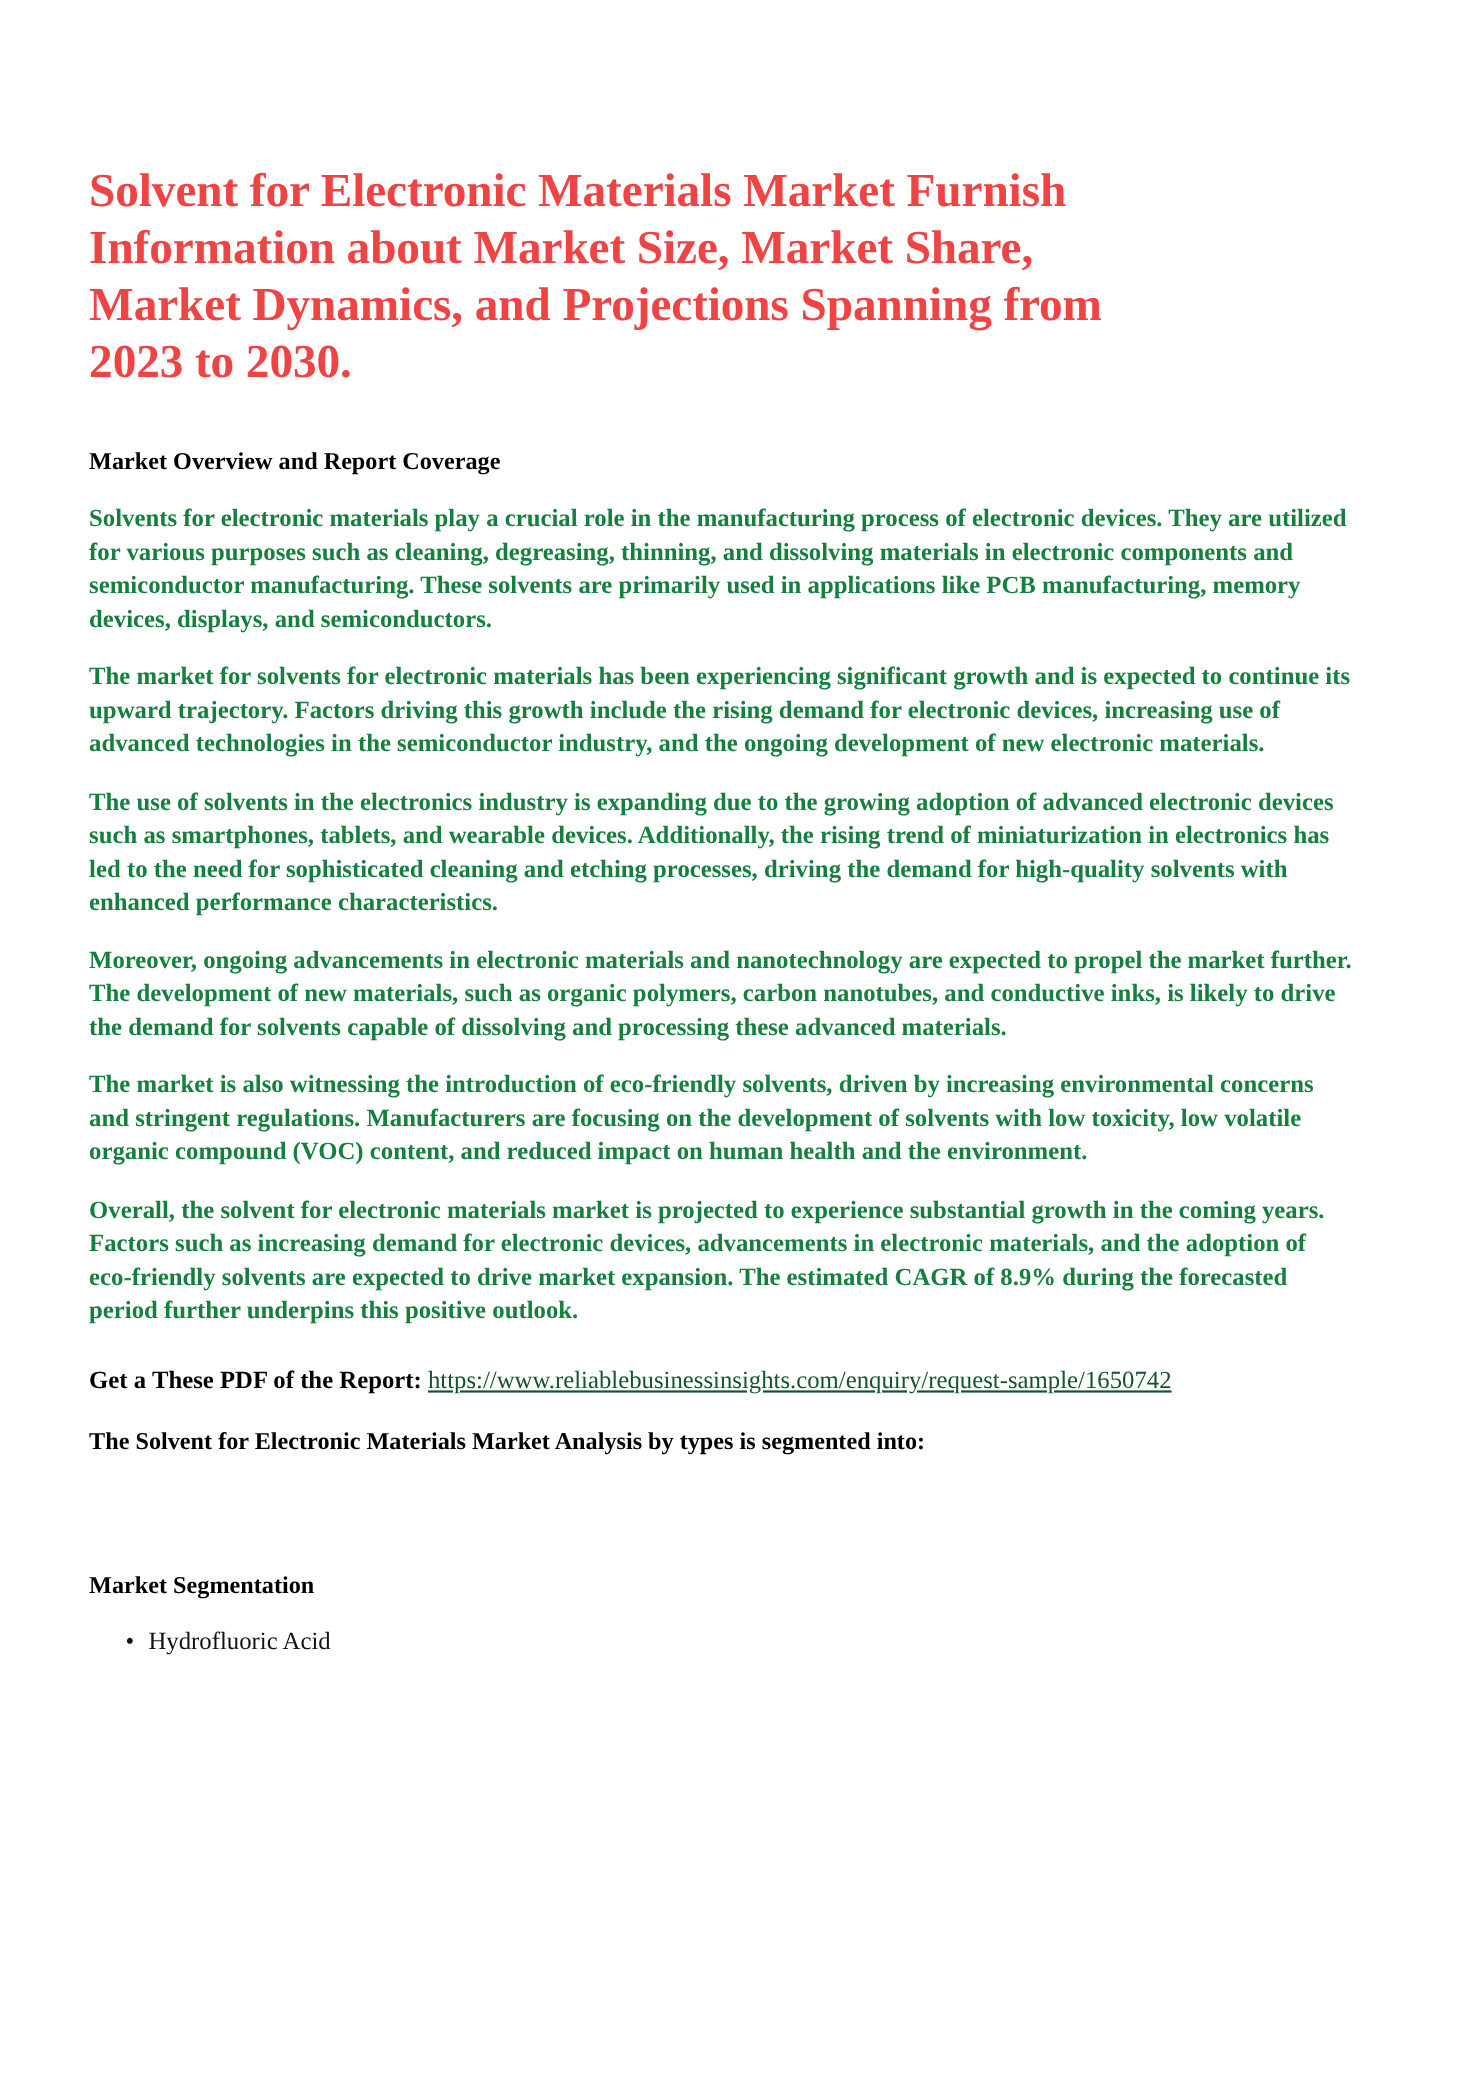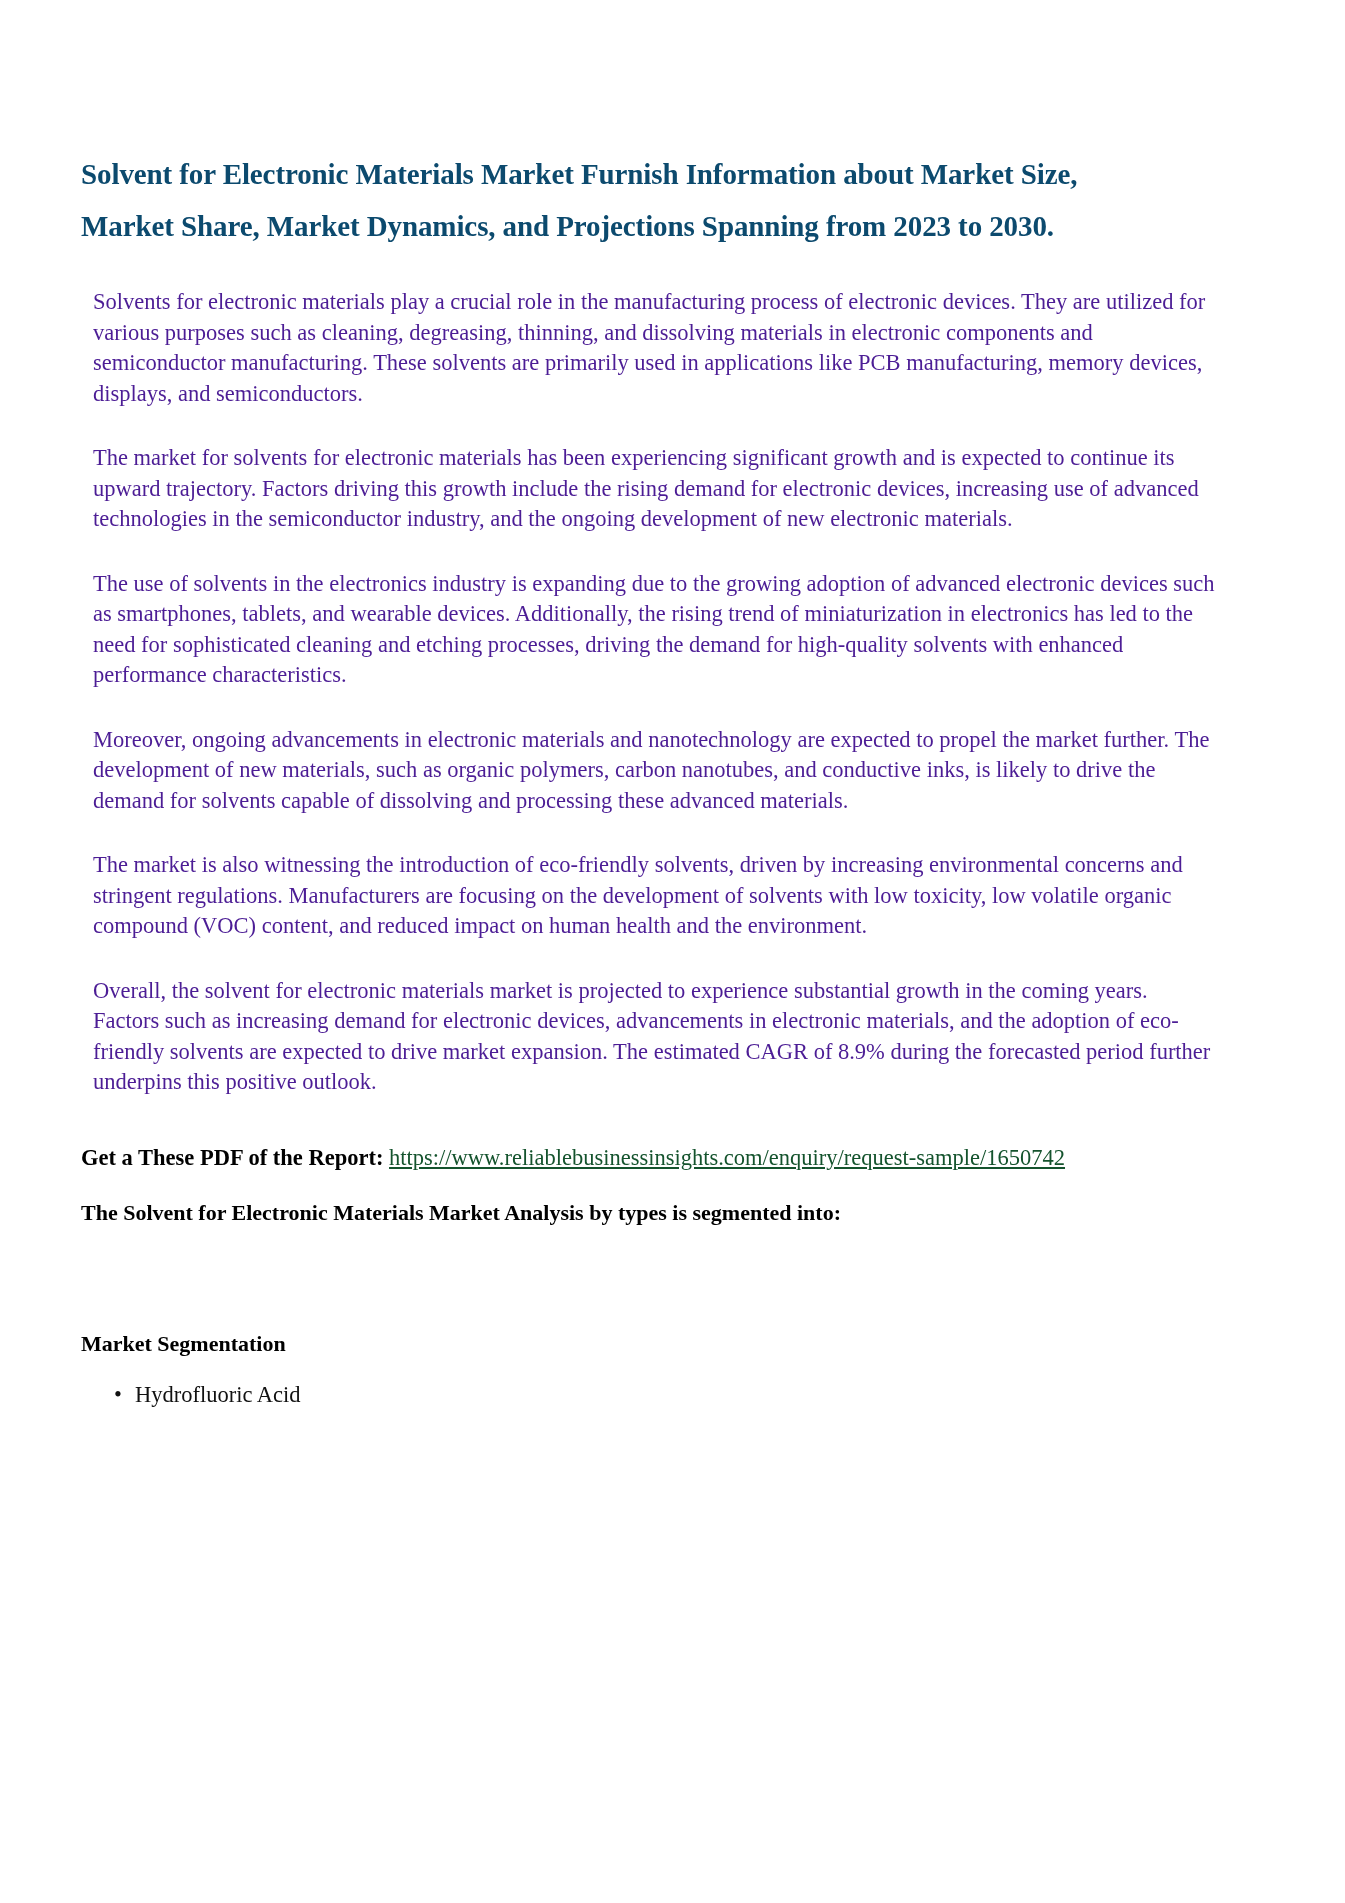--- a/index.html
+++ b/index.html
@@ -25,45 +25,46 @@
   }
   .content {
     position: absolute;
     left: 81px;
     top: 0;
     width: 1150px;
   }
   h1.doc-title {
     font-family: "Liberation Serif", "DejaVu Serif", serif;
     font-weight: bold;
-    font-size: 29px;
+    font-size: 43px;
     line-height: 52px;
     margin: 0;
     padding-top: 148px;
     letter-spacing: -0.1px;
-    color: #0c4a6e;
+    color: #ef4444;
     width: 1000px;
   }
   h2.section-heading {
     font-family: "Liberation Serif", "DejaVu Serif", serif;
     font-weight: bold;
     font-size: 22px;
     line-height: 28px;
     margin: 0;
     color: #000000;
   }
   .heading-overview { padding-top: 49px; }
   p.body-par {
     font-family: "Liberation Serif", "DejaVu Serif", serif;
     font-size: 22.5px;
     line-height: 30.5px;
-    margin: 12px;
+    margin: 0;
     padding-top: 22px;
-    color: #4c1d95;
+    color: #15803d;
     text-align: left;
+    font-weight: bold;
   }
   p.body-par.first { padding-top: 23px; }
   .link-block {
     font-family: "Liberation Serif", "DejaVu Serif", serif;
     font-size: 22.5px;
     line-height: 30.5px;
     padding-top: 33px;
     color: #000000;
   }
   .link-label {
@@ -99,20 +100,21 @@
   }
 </style>
 </head>
 <body>
 
 <div class="page">
   <div class="content">
 
     <h1 class="doc-title">Solvent for Electronic Materials Market Furnish Information about Market Size, Market Share, Market Dynamics, and Projections Spanning from 2023 to 2030.</h1>
 
+    <h2 class="section-heading heading-overview">Market Overview and Report Coverage</h2>
 
     <p class="body-par first">Solvents for electronic materials play a crucial role in the manufacturing process of electronic devices. They are utilized for various purposes such as cleaning, degreasing, thinning, and dissolving materials in electronic components and semiconductor manufacturing. These solvents are primarily used in applications like PCB manufacturing, memory devices, displays, and semiconductors.</p>
 
     <p class="body-par">The market for solvents for electronic materials has been experiencing significant growth and is expected to continue its upward trajectory. Factors driving this growth include the rising demand for electronic devices, increasing use of advanced technologies in the semiconductor industry, and the ongoing development of new electronic materials.</p>
 
     <p class="body-par">The use of solvents in the electronics industry is expanding due to the growing adoption of advanced electronic devices such as smartphones, tablets, and wearable devices. Additionally, the rising trend of miniaturization in electronics has led to the need for sophisticated cleaning and etching processes, driving the demand for high-quality solvents with enhanced performance characteristics.</p>
 
     <p class="body-par">Moreover, ongoing advancements in electronic materials and nanotechnology are expected to propel the market further. The development of new materials, such as organic polymers, carbon nanotubes, and conductive inks, is likely to drive the demand for solvents capable of dissolving and processing these advanced materials.</p>
 
     <p class="body-par">The market is also witnessing the introduction of eco-friendly solvents, driven by increasing environmental concerns and stringent regulations. Manufacturers are focusing on the development of solvents with low toxicity, low volatile organic compound (VOC) content, and reduced impact on human health and the environment.</p>

